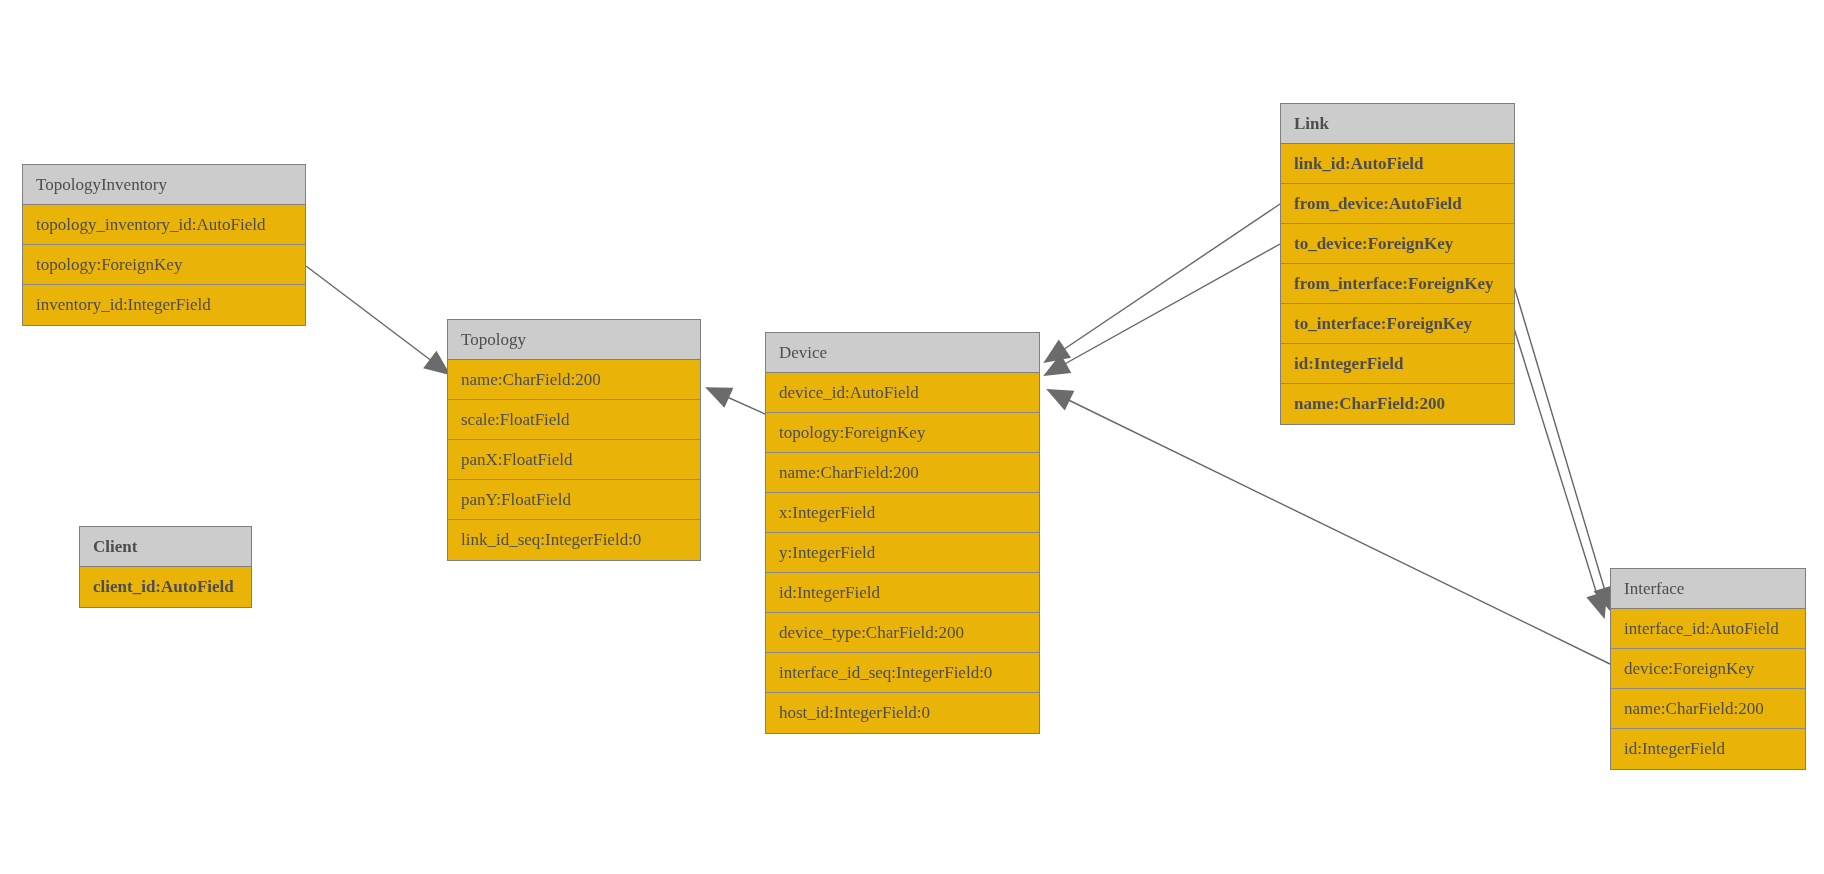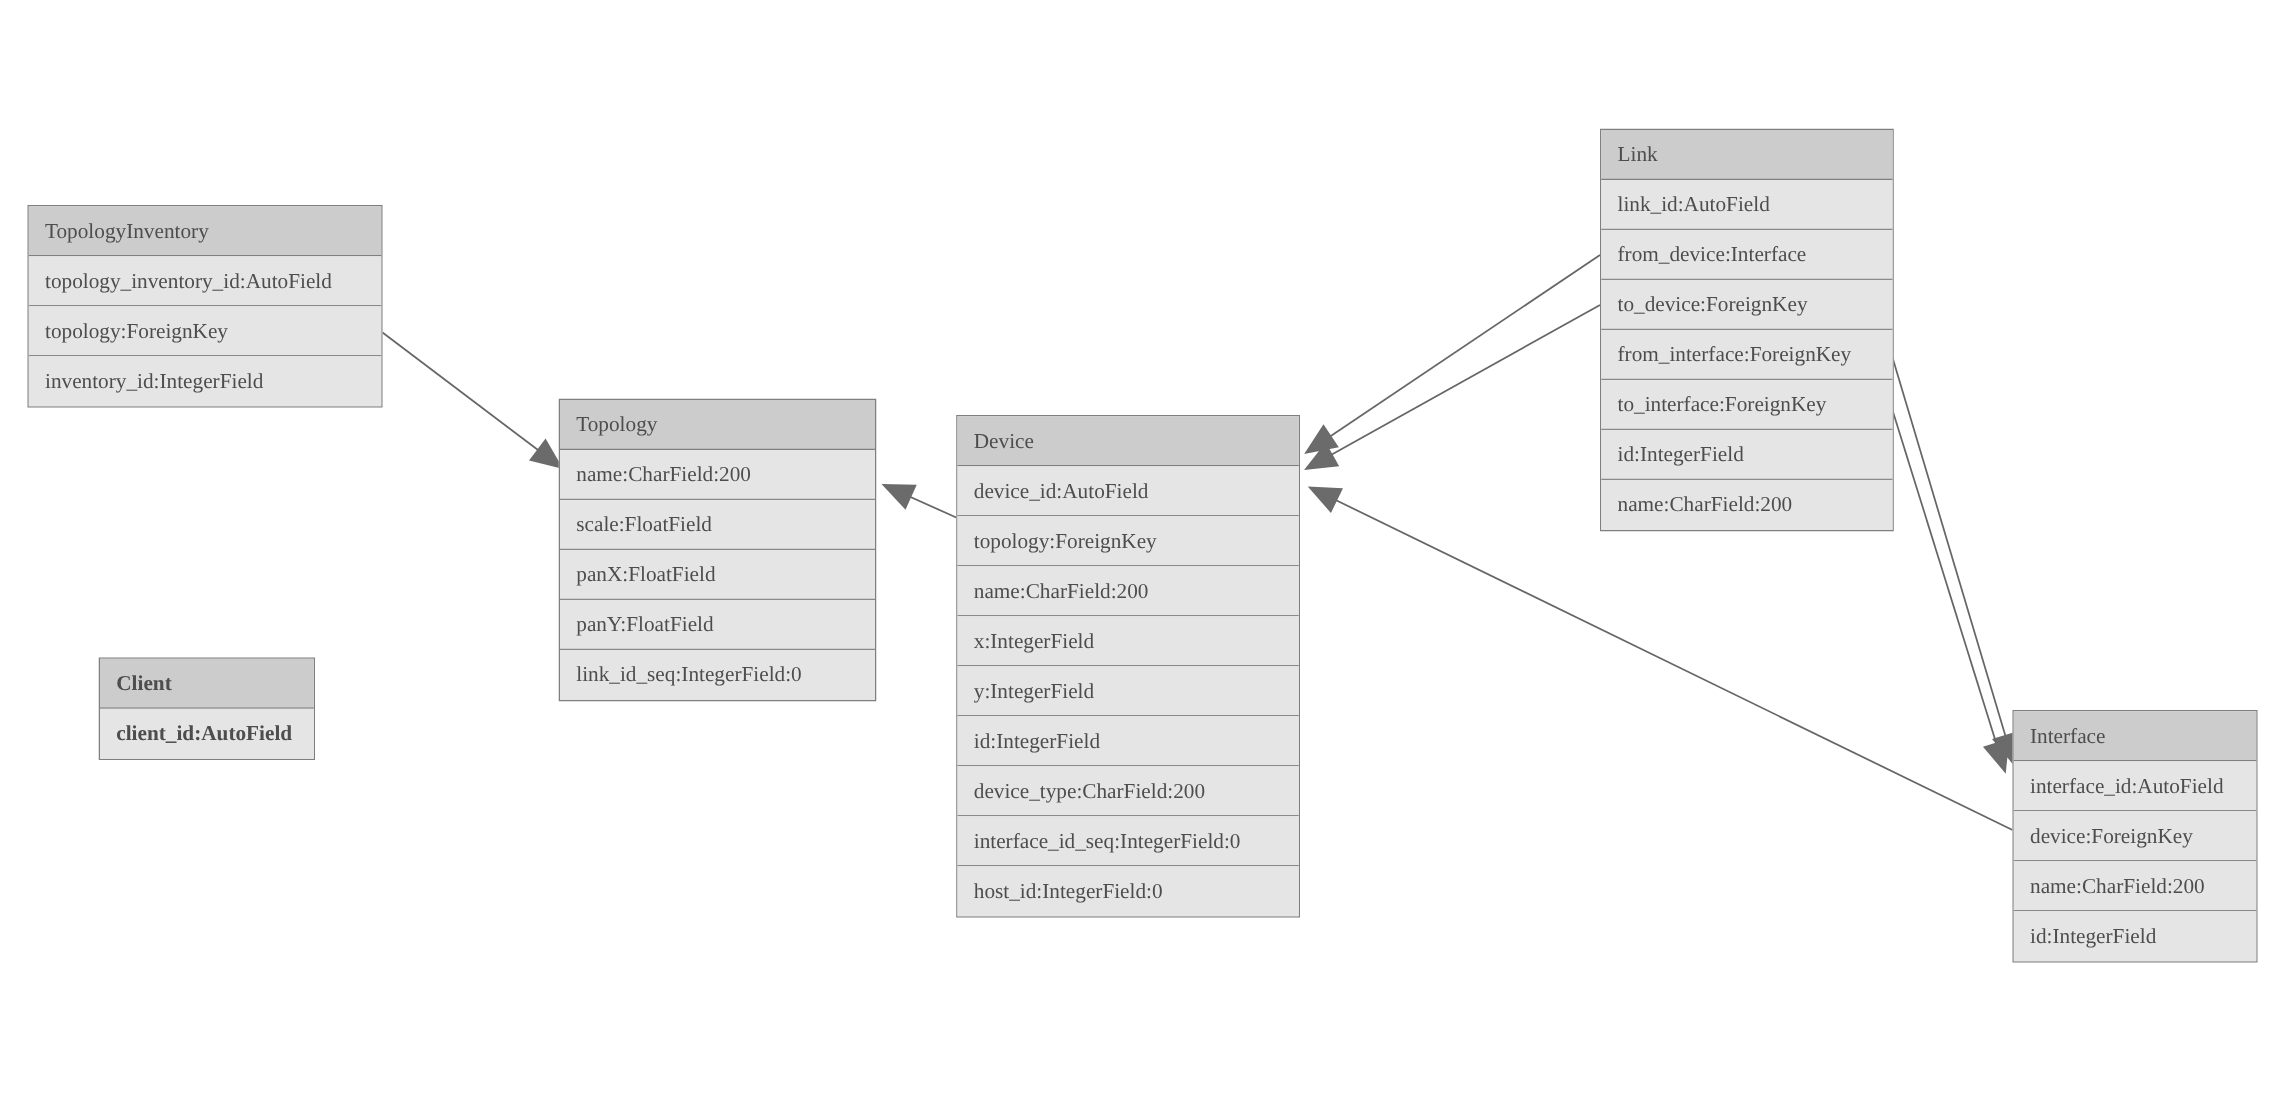--- a/index.html
+++ b/index.html
@@ -39,34 +39,34 @@
     background: #cccccc;
     border-bottom: 1.5px solid #7f7f7f;
     white-space: nowrap;
   }
   .erow {
     box-sizing: border-box;
     height: 40px;
     display: flex;
     align-items: center;
     padding-left: 13px;
-    background: #e5e5e5;
+    background: #eab308;
     border-bottom: 1.5px solid #8a8a8a;
     white-space: nowrap;
     overflow: hidden;
   }
   .erow:last-child {
     border-bottom: none;
   }
   
   #e0 { left: 22px;   top: 164px; width: 284px; }
   #e1 { left: 447px;  top: 319px; width: 254px; }
   #e2 { left: 79px;   top: 526px; width: 173px; font-weight: bold; }
   #e3 { left: 765px;  top: 332px; width: 275px; }
-  #e4 { left: 1280px; top: 103px; width: 235px; }
+  #e4 { left: 1280px; top: 103px; width: 235px; font-weight: bold; }
   #e5 { left: 1610px; top: 568px; width: 196px; }
 </style>
 </head>
 <body>
 
 <div id="canvas">
 
   <svg id="edges" viewBox="0 0 1824 874" xmlns="http://www.w3.org/2000/svg">
     <defs>
       <marker id="arrow" markerUnits="userSpaceOnUse" markerWidth="30" markerHeight="26" refX="25" refY="12" orient="auto">
@@ -112,21 +112,21 @@
     <div class="erow">y:IntegerField</div>
     <div class="erow">id:IntegerField</div>
     <div class="erow">device_type:CharField:200</div>
     <div class="erow">interface_id_seq:IntegerField:0</div>
     <div class="erow">host_id:IntegerField:0</div>
   </div>
 
   <div class="entity" id="e4">
     <div class="ehead">Link</div>
     <div class="erow">link_id:AutoField</div>
-    <div class="erow">from_device:Interface</div>
+    <div class="erow">from_device:AutoField</div>
     <div class="erow">to_device:ForeignKey</div>
     <div class="erow">from_interface:ForeignKey</div>
     <div class="erow">to_interface:ForeignKey</div>
     <div class="erow">id:IntegerField</div>
     <div class="erow">name:CharField:200</div>
   </div>
 
   <div class="entity" id="e5">
     <div class="ehead">Interface</div>
     <div class="erow">interface_id:AutoField</div>

